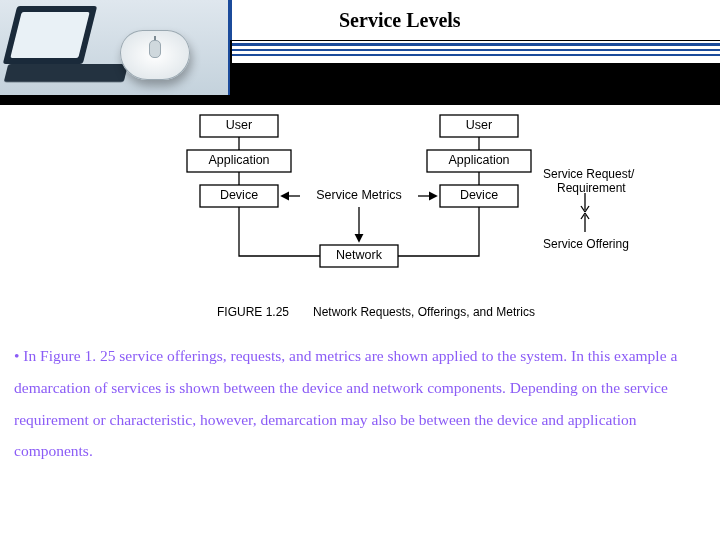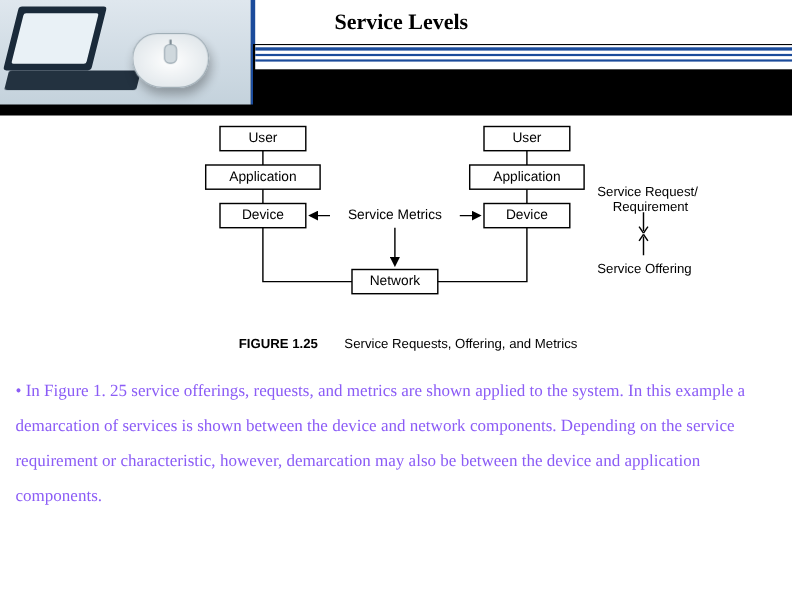--- a/index.html
+++ b/index.html
@@ -11,31 +11,31 @@
 
   
   .art { position: absolute; left: 0; top: 0; width: 230px; height: 95px; background: linear-gradient(#dfe7ee,#c4d2dc); border-right: 2px solid #1b4b9b; }
   .laptop { position: absolute; left: 10px; top: 6px; width: 80px; height: 58px; background: #1a2a3a; transform: skewX(-14deg); border-radius: 3px; }
   .laptop::after { content:""; position:absolute; inset:6px; background:#e9f1f6; border-radius:2px; }
   .kbd { position:absolute; left:6px; top:62px; width:120px; height:22px; background:#233240; transform: skewX(-14deg) rotateX(35deg); border-radius:3px; }
   .mouse { position:absolute; left:120px; top:30px; width:70px; height:50px; background:radial-gradient(#fff,#d8e0e5); border-radius:50px 50px 60px 60px; box-shadow: inset 0 0 0 1px #9aa8b1, 2px 6px 10px rgba(0,0,0,.3); }
   .mouse::before { content:""; position:absolute; left:50%; top:6px; width:2px; height:20px; background:#7c8a93; transform:translateX(-50%); }
   .mouse::after { content:""; position:absolute; left:50%; top:10px; width:10px; height:16px; background:#cfd8dd; border:1px solid #9aa8b1; border-radius:5px; transform:translateX(-50%); }
 
-  .title-wrap { position:absolute; left:232px; top:0; width:488px; height:40px; background:#fff; display:flex; align-items:center; padding-left:72px; }
+  .title-wrap { position:absolute; left:232px; top:0; width:488px; height:40px; background:#fff; display:flex; align-items:center; padding-left:107px; }
   .title { font-size:20px; font-weight:bold; color:#000; }
   .stripes { position:absolute; left:232px; top:41px; width:488px; height:22px; background:#fff; display:flex; flex-direction:column; justify-content:flex-start; gap:3px; padding-top:2px; }
   .stripe { height:3px; background:#1b4b9b; }
   .stripe:nth-child(1){height:3px;} .stripe:nth-child(2){height:2px;} .stripe:nth-child(3){height:2px;}
 
   
   .diagram-zone { position:absolute; left:0; top:105px; width:700px; height:225px; }
   .svgwrap { position:absolute; left:165px; top:5px; width:495px; height:195px; }
   .figline { position:absolute; left:190px; top:200px; font-family: Arial, sans-serif; font-size:12px; display:flex; gap:24px; align-items:baseline; }
-  .figlabel { font-weight:bold;padding-left:27px; }
+  .figlabel { font-weight:normal;padding-left:27px; }
 
   .body-text { position:absolute; left:14px; top:340px; width:692px; font-size:15.5px; line-height:2.05; color:#8b5cf6; }
   .body-text .bullet { display:inline; }
 </style>
 </head>
 <body>
 
 <div class="header">
   <div class="blue-bar"></div>
   <div class="black-bar"></div>
@@ -107,20 +107,20 @@
       <line class="ln" x1="416" y1="96" x2="420" y2="102"></line>
         <line class="ln" x1="424" y1="96" x2="420" y2="102"></line>
       <line class="ln" x1="420" y1="122" x2="420" y2="105"></line>
       <line class="ln" x1="416" y1="109" x2="420" y2="103"></line>
         <line class="ln" x1="424" y1="109" x2="420" y2="103"></line>
       <text class="txs" x="378" y="138">Service Offering</text>
     </svg>
   </div>
   <div class="figline">
     <span class="figlabel">FIGURE 1.25</span>
-    <span>Service Requests, Offering, and Metrics</span>
+    <span>Network Requests, Offerings, and Metrics</span>
   </div>
 </div>
 
 <div class="body-text">
   <span class="bullet">•</span>
   <span>In Figure 1. 25 service offerings, requests, and metrics are shown applied to the system. In this example a demarcation of services is shown between the device and network components. Depending on the service requirement or characteristic, however, demarcation may also be between the device and application components.</span>
 </div>
 
 </body></html>

